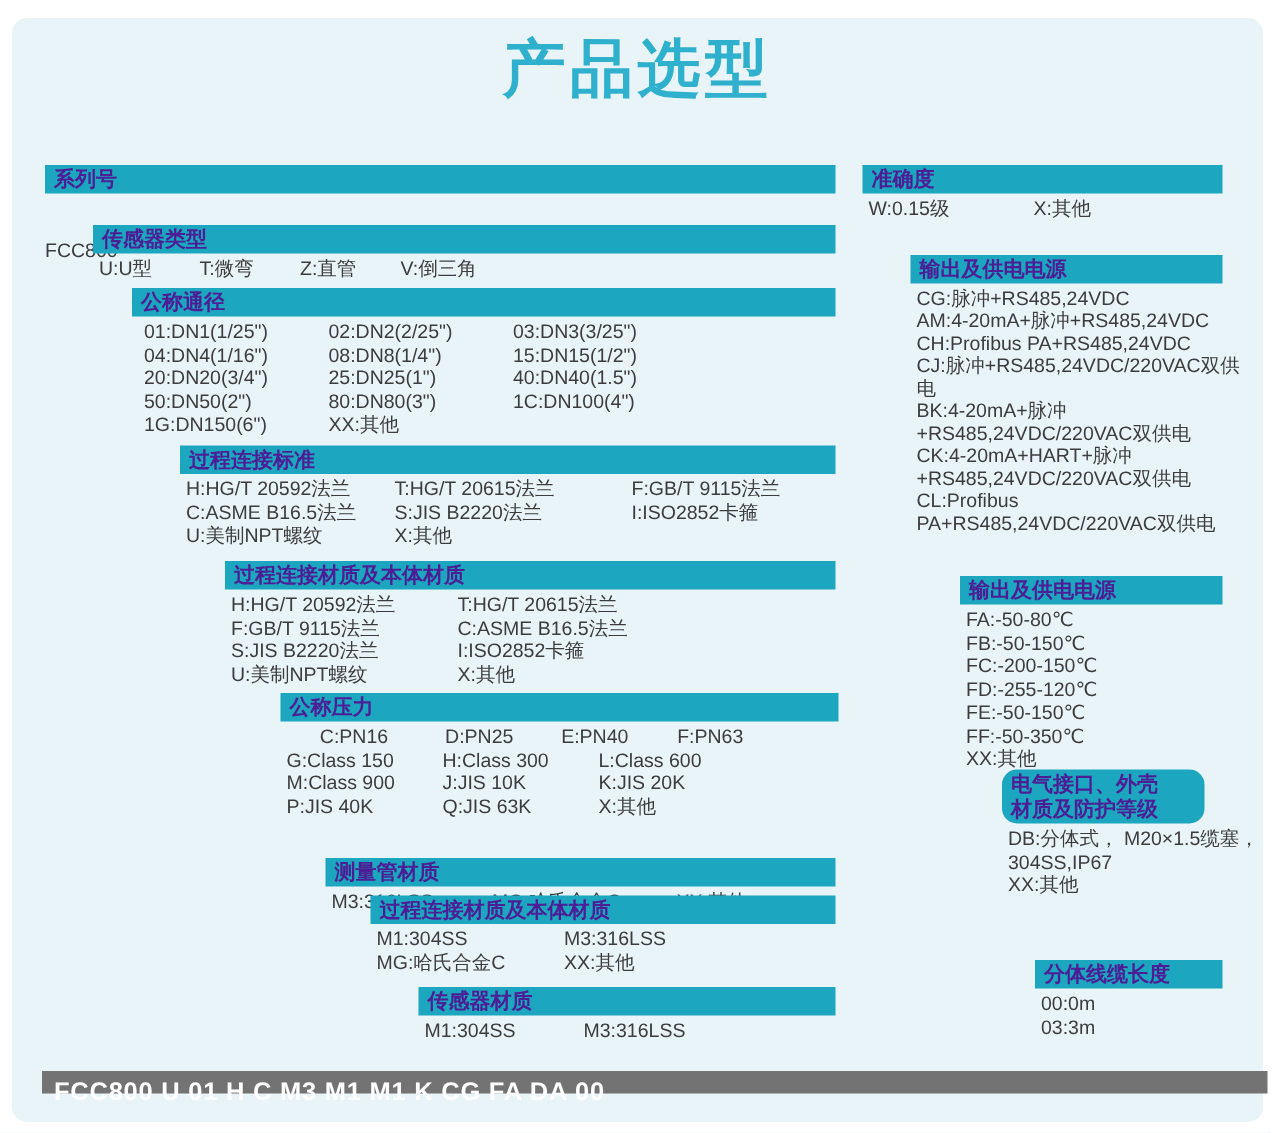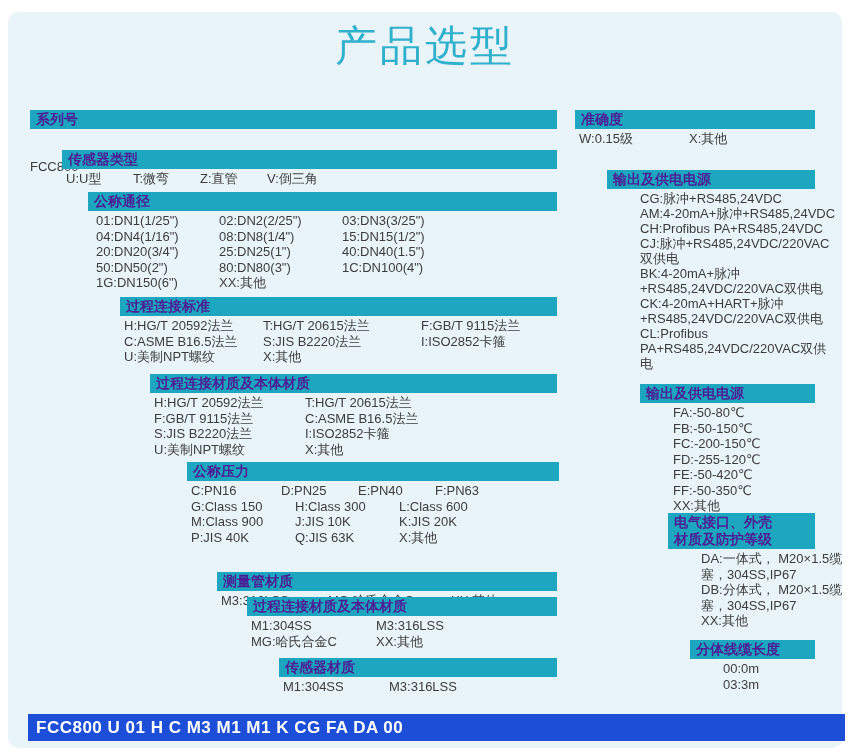--- a/index.html
+++ b/index.html
@@ -8,70 +8,70 @@
     background:#ffffff;
     font-family:"Liberation Sans","DejaVu Sans",sans-serif;
     -webkit-font-smoothing:antialiased;
   }
   .card{
     position:absolute;left:8px;top:12px;width:834px;height:736px;
     background:#e9f4f9;border-radius:10px;
   }
   .page-title{
     position:absolute;left:0;top:18px;width:850px;text-align:center;
-    font-size:42px;font-weight:normal;color:#2fb0cc;letter-spacing:3px;
+    font-size:42px;font-weight:bold;color:#2fb0cc;letter-spacing:3px;
   }
   .sec{position:absolute;}
   .bar{
     background:#1ca6bf;color:#4c1d95;font-weight:bold;font-size:14px;
     line-height:19px;min-height:19px;padding-left:6px;box-sizing:border-box;
     white-space:pre-line;
   }
   .items{padding-left:4px;padding-top:2px;color:#3c3c3c;font-size:13px;line-height:15.5px;}
   .row{display:flex;flex-wrap:nowrap;}
   .cell{flex:0 0 auto;white-space:nowrap;}
-  .wrap .row{display:block;margin-left:29px;}
+  .wrap .row{display:block;}
   .wrap .cell{display:block;white-space:normal;}
 
   
   #ls-0{left:30px;top:110px;width:527px;}  #ls-0 .items{padding-left:0;margin-top:28px;}
   #ls-1{left:62px;top:150px;width:495px;}
   #ls-2{left:88px;top:192px;width:469px;}  #ls-2 .items{padding-left:8px;}
   #ls-3{left:120px;top:297px;width:437px;}
   #ls-4{left:150px;top:374px;width:407px;}
   #ls-5{left:187px;top:462px;width:372px;}
   #ls-6{left:217px;top:572px;width:340px;}
   #ls-7{left:247px;top:597px;width:310px;}
   #ls-8{left:279px;top:658px;width:278px;}
 
   
   #rs-0{left:575px;top:110px;width:272px;} #rs-0 .bar{width:240px;}
   #rs-1{left:607px;top:170px;width:240px;} #rs-1 .bar{width:208px;} #rs-1 .items{width:228px;line-height:15px;}
   #rs-2{left:640px;top:384px;width:207px;} #rs-2 .bar{width:175px;}
-  #rs-3{left:668px;top:513px;width:180px;} #rs-3 .bar{width:147px;line-height:17px;padding-top:1px;padding-bottom:1px;}
+  #rs-3{left:668px;top:513px;width:180px;} #rs-3 .bar{width:135px;line-height:17px;padding-top:1px;padding-bottom:1px;border-radius:10px;}
   #rs-4{left:690px;top:640px;width:157px;} #rs-4 .bar{width:125px;}
 
   
   #ls-1 .cell{min-width:67px;}
   #ls-2 .cell{min-width:123px;}
   #ls-3 .cell:nth-child(1){min-width:139px;}
   #ls-3 .cell:nth-child(2){min-width:158px;}
   #ls-4 .cell{min-width:151px;}
-  #ls-5 .row:first-child .cell{min-width:77px;}
+  #ls-5 .row:first-child .cell{min-width:77px;text-align:center;}
   #ls-5 .row:first-child .cell:nth-child(1){min-width:90px;}
   #ls-5 .row:not(:first-child) .cell{min-width:104px;}
   #ls-6 .cell:nth-child(1){min-width:107px;}
   #ls-6 .cell:nth-child(2){min-width:123px;}
   #ls-7 .cell{min-width:125px;}
   #ls-8 .cell{min-width:106px;}
   #rs-0 .cell{min-width:110px;}
 
   .code-bar{
-    position:absolute;left:28px;top:714px;width:817px;height:27px;
-    background:#1d4ed8;color:#ffffff;font-weight:bold;font-size:17px;
+    position:absolute;left:28px;top:714px;width:817px;height:15px;
+    background:#737373;color:#ffffff;font-weight:bold;font-size:17px;
     line-height:27px;padding-left:8px;box-sizing:border-box;letter-spacing:0.5px;
   }
 </style>
 </head>
 <body>
 
 <div class="card"></div>
 
 <div class="page-title">产品选型</div>
 
@@ -266,38 +266,35 @@
       <div class="row">
         <span class="cell">FB:-50-150℃</span>
       </div>
       <div class="row">
         <span class="cell">FC:-200-150℃</span>
       </div>
       <div class="row">
         <span class="cell">FD:-255-120℃</span>
       </div>
       <div class="row">
-        <span class="cell">FE:-50-420℃</span>
+        <span class="cell">FE:-50-150℃</span>
       </div>
       <div class="row">
         <span class="cell">FF:-50-350℃</span>
       </div>
       <div class="row">
         <span class="cell">XX:其他</span>
       </div>
     </div>
 </section>
 <section class="sec wrap" id="rs-3">
   <div class="bar">电气接口、外壳
 材质及防护等级</div>
   <div class="items">
       <div class="row">
-        <span class="cell">DA:一体式， M20×1.5缆塞，304SS,IP67</span>
-      </div>
-      <div class="row">
         <span class="cell">DB:分体式， M20×1.5缆塞，304SS,IP67</span>
       </div>
       <div class="row">
         <span class="cell">XX:其他</span>
       </div>
     </div>
 </section>
 <section class="sec wrap" id="rs-4">
   <div class="bar">分体线缆长度</div>
   <div class="items">

